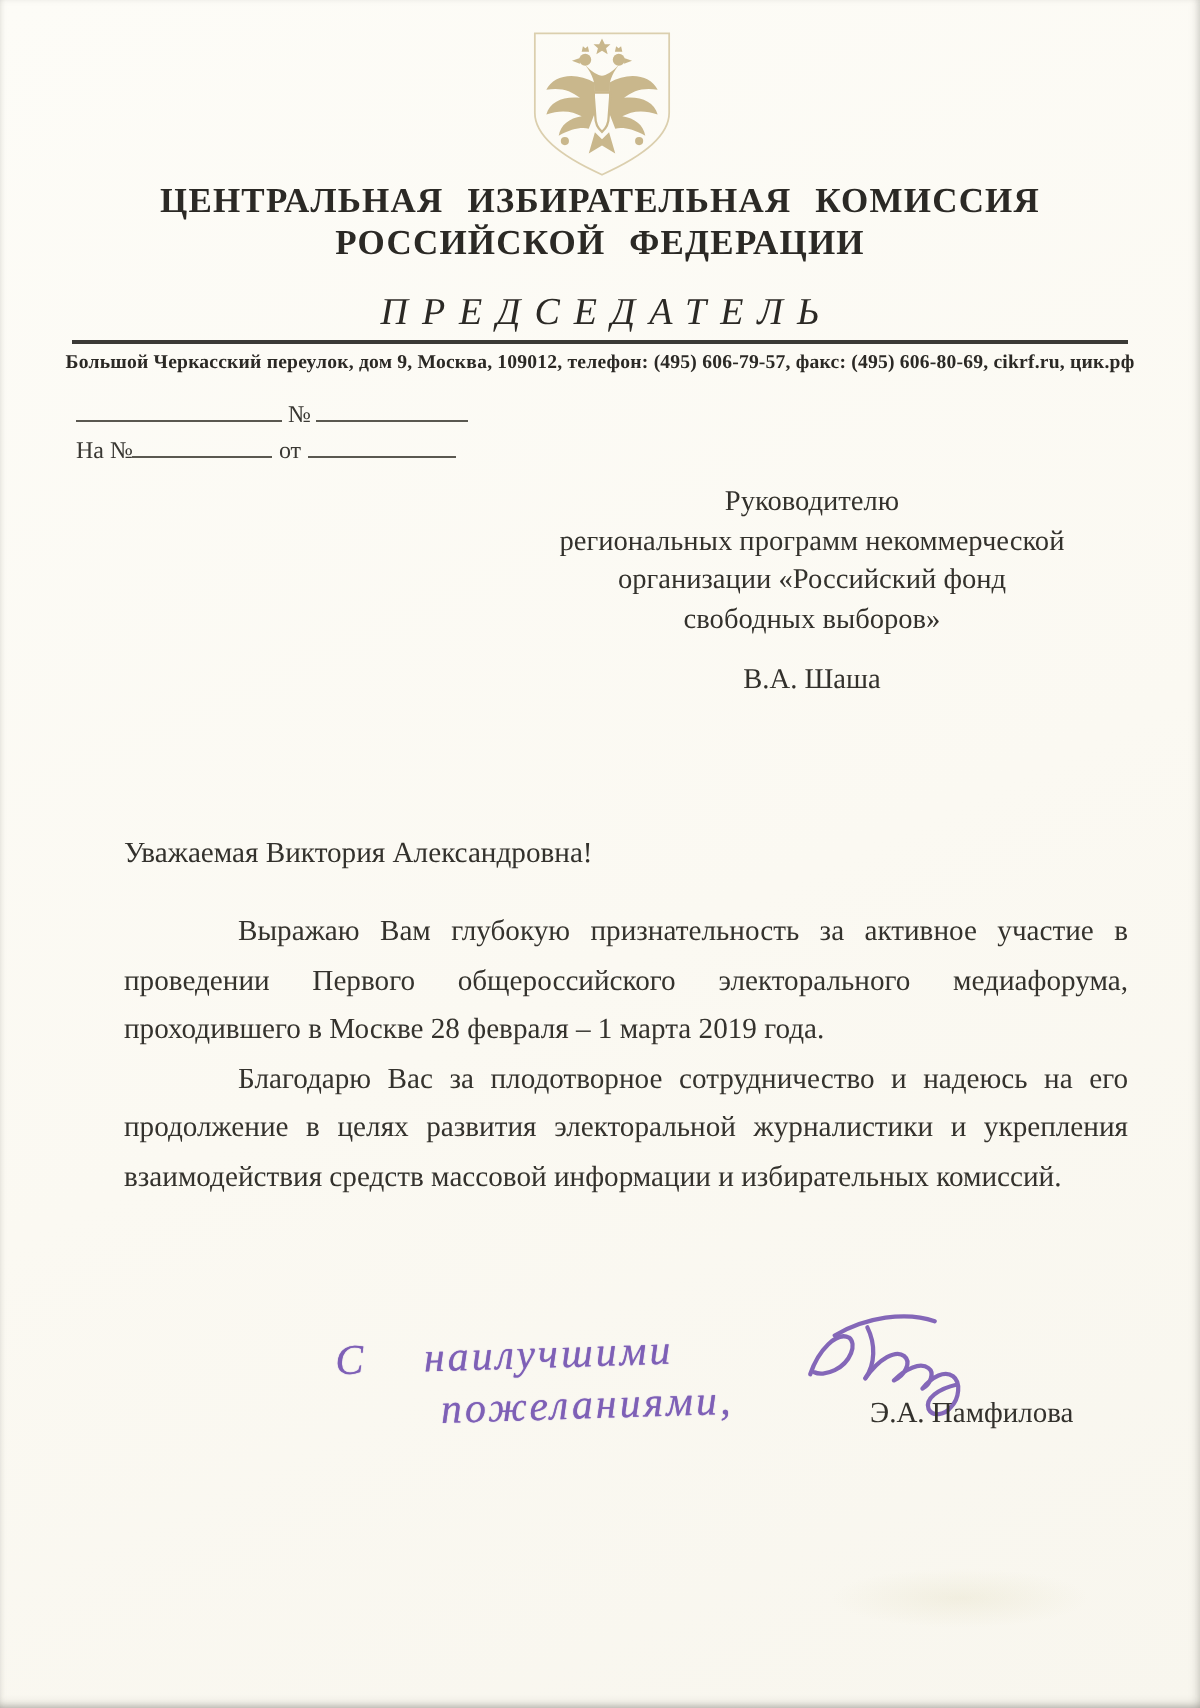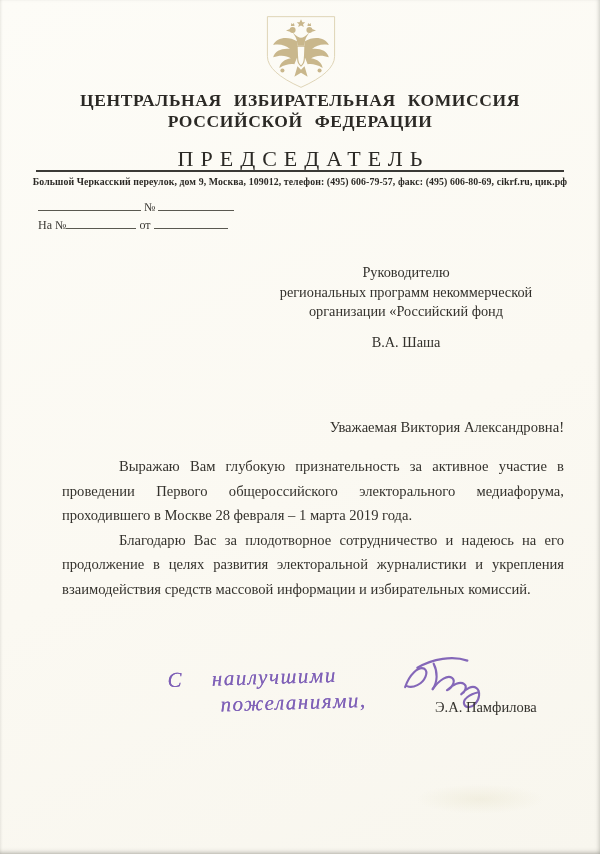--- a/index.html
+++ b/index.html
@@ -18,50 +18,51 @@
   
   .emblem { position:absolute; left:261px; top:14px; width:80px; height:76px; }
 
   .org-name {
     position:absolute; left:0; right:0; top:90px;
     text-align:center; font-weight:bold; font-size:17.5px; line-height:21px;
     letter-spacing:.6px; word-spacing:7px; color:#2b2925;
   }
   .chairman {
     position:absolute; left:0; right:0; top:146px;
-    text-align:center; font-size:22px; letter-spacing:7px; text-indent:7px;
+    text-align:center; font-size:19px; letter-spacing:7px; text-indent:7px;
     color:#2b2925;
+    font-style:italic;
   }
   .head-rule {
     position:absolute; left:36px; top:170px; width:528px; height:2px;
     background:#3b3a36;
   }
   .contact-line {
     position:absolute; left:10px; right:10px; top:176px;
     text-align:center; font-weight:bold; font-size:9.8px; color:#2b2925;
     letter-spacing:.1px;
   }
 
   
   .refs { position:absolute; left:38px; top:199px; font-size:12px; color:#3a3833; }
   .refs .row { height:18px; white-space:nowrap; }
   .blank { display:inline-block; border-bottom:1px solid #5a5850; height:12px; vertical-align:baseline; }
   .b1 { width:103px; } .b2 { width:76px; } .b3 { width:70px; } .b4 { width:74px; }
 
   
   .addressee {
-    position:absolute; left:245px; top:263px; width:322px;
+    position:absolute; left:245px; top:242px; width:322px;
     text-align:center; font-size:14.3px; line-height:19.5px; color:#33312c;
   }
   .addressee-name { margin-top:11px; }
 
   
   .salutation {
     position:absolute; left:62px; top:419px; width:502px;
-    text-align:right; font-size:14.6px; color:#33312c;
+    text-align:left; font-size:14.6px; color:#33312c;
   }
   .letter-body {
     position:absolute; left:62px; top:454px; width:502px;
     font-size:14.6px; line-height:24.6px; color:#34322d;
     text-align:justify;
     font-family:Liberation Serif, serif;
   }
   .letter-body p { text-indent:57px; margin:0; }
 
   
@@ -128,20 +129,21 @@
 
   <div class="refs">
     <div class="row"><span class="blank b1"></span> <span>№</span> <span class="blank b2"></span></div>
     <div class="row"><span>На №</span><span class="blank b3"></span> <span>от</span> <span class="blank b4"></span></div>
   </div>
 
   <div class="addressee">
     <div>Руководителю</div>
     <div>региональных программ некоммерческой</div>
     <div>организации «Российский фонд</div>
+    <div>свободных выборов»</div>
     <div class="addressee-name">В.А. Шаша</div>
   </div>
 
   <div class="salutation">Уважаемая Виктория Александровна!</div>
 
   <div class="letter-body">
     <p>Выражаю Вам глубокую признательность за активное участие в проведении Первого общероссийского электорального медиафорума, проходившего в Москве 28 февраля – 1 марта 2019 года.</p>
     <p>Благодарю Вас за плодотворное сотрудничество и надеюсь на его продолжение в целях развития электоральной журналистики и укрепления взаимодействия средств массовой информации и избирательных комиссий.</p>
   </div>
 

